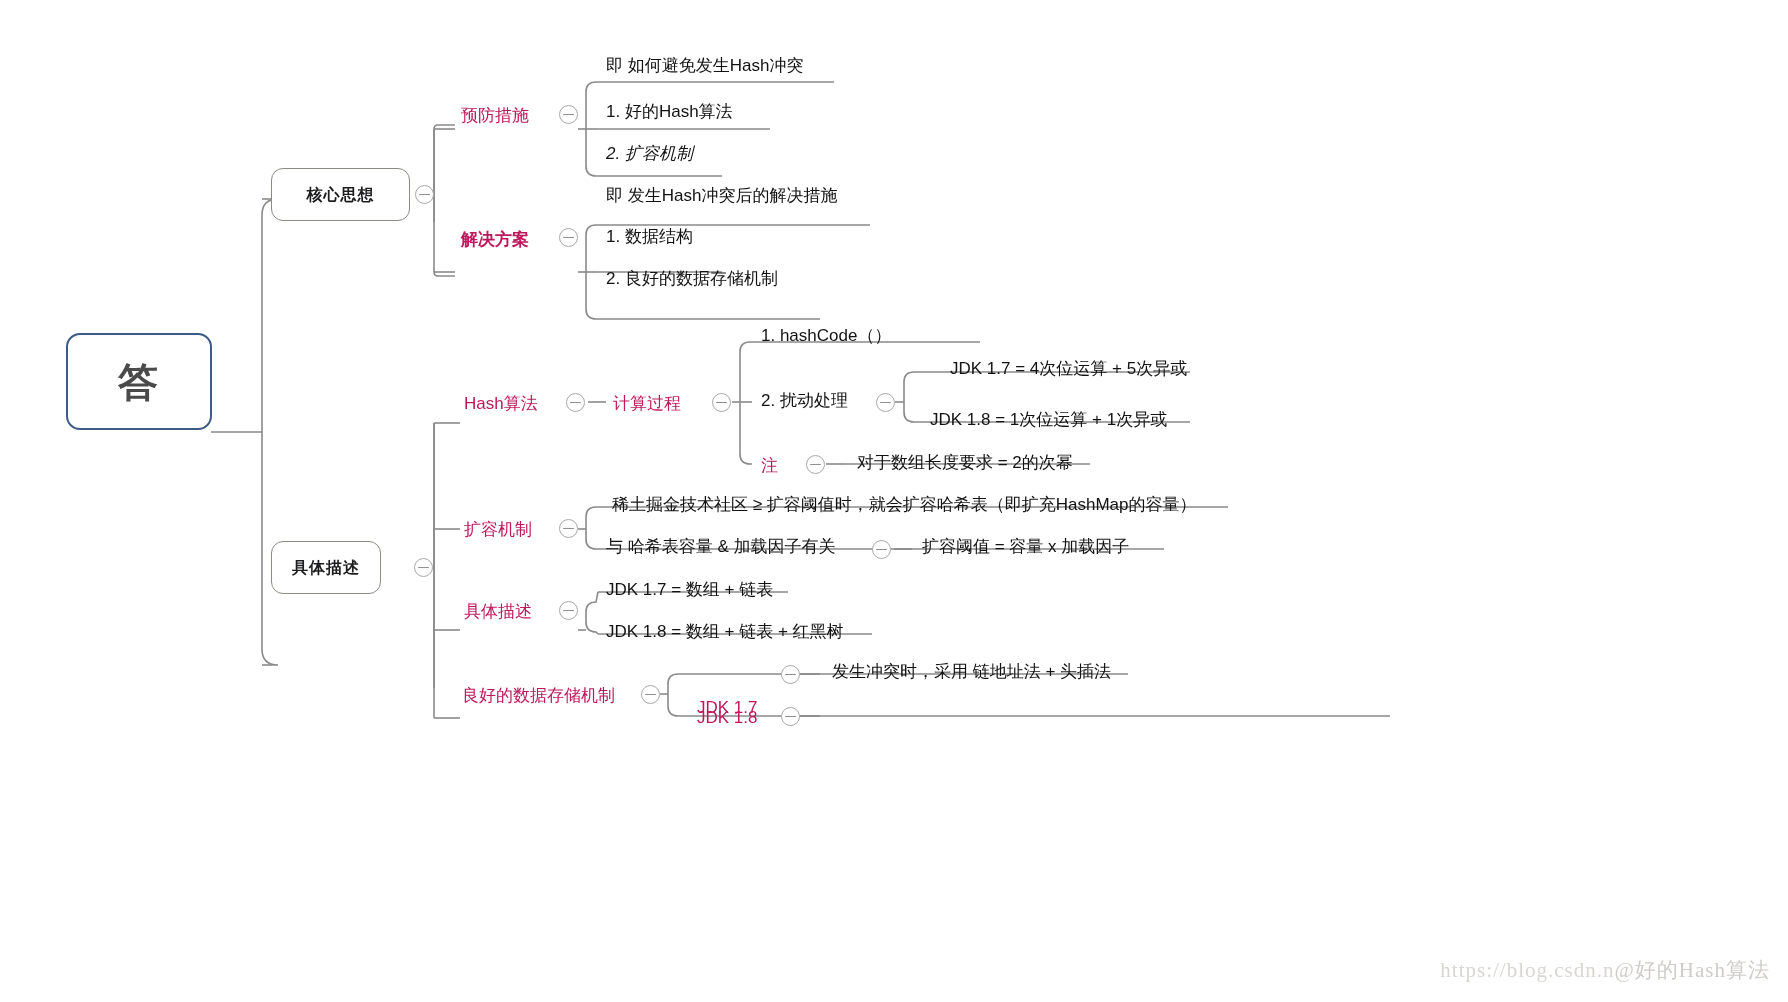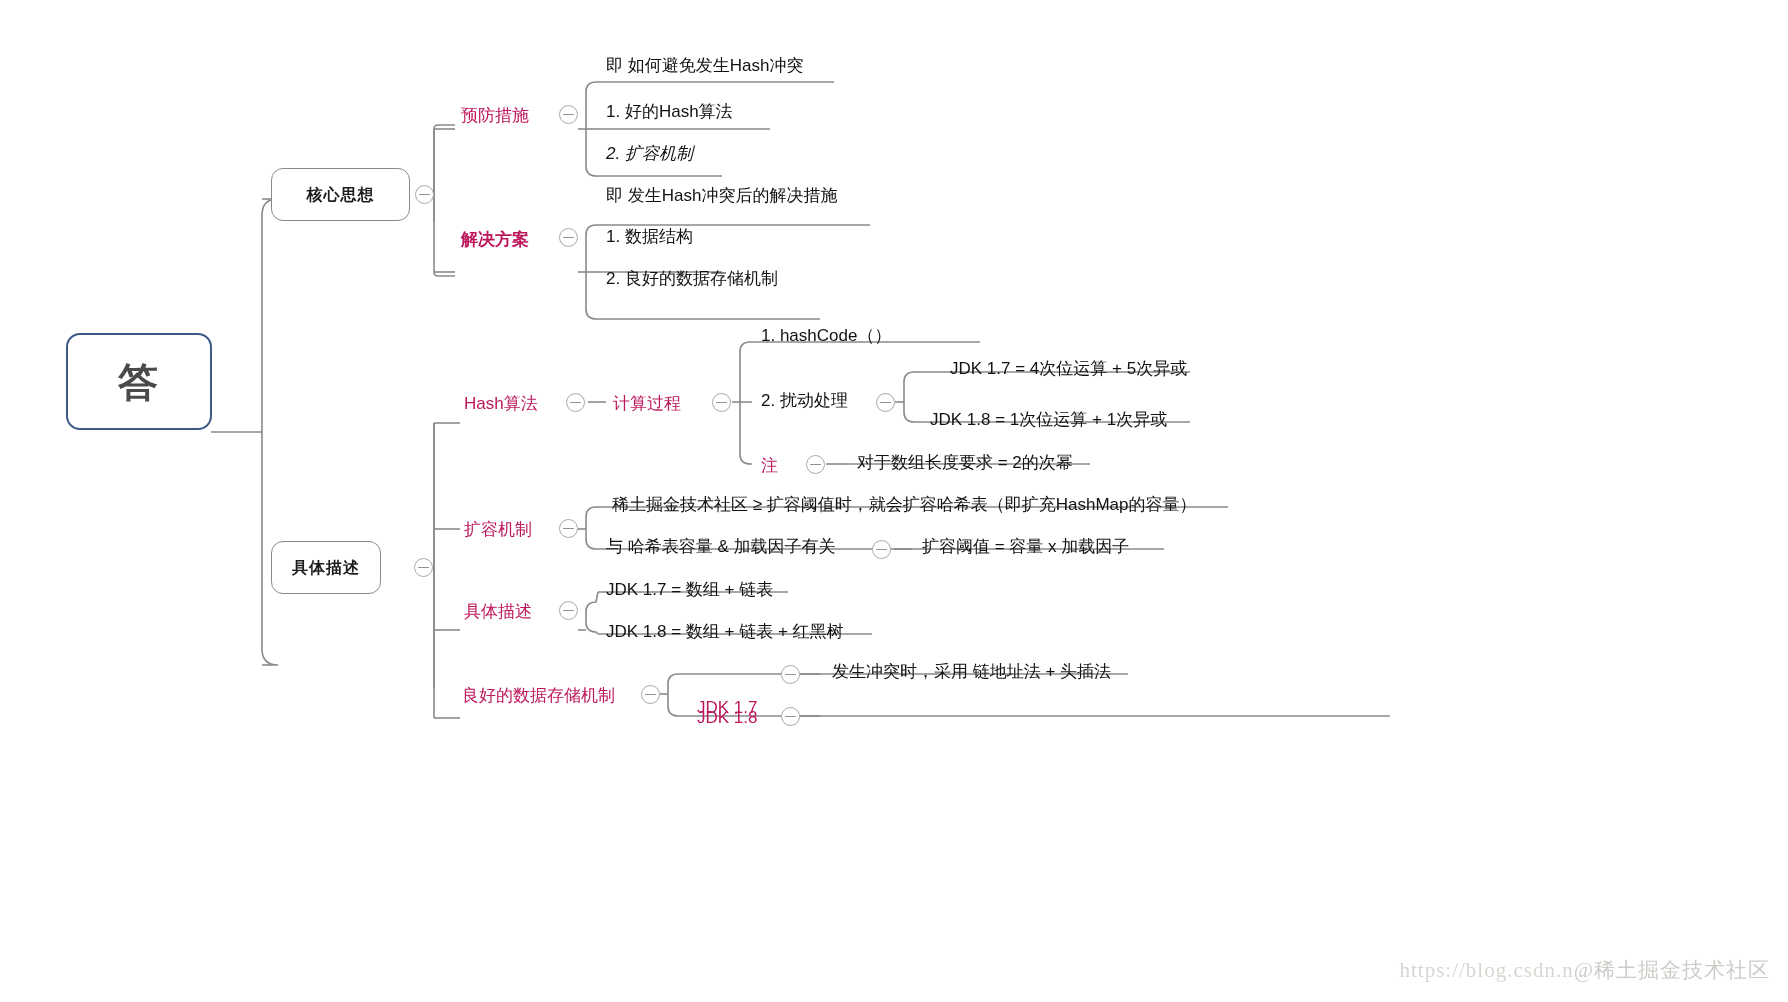--- a/index.html
+++ b/index.html
@@ -204,16 +204,16 @@
   <div class="toggle" style="left:641px;top:685px;"></div>
 
   <div class="node plain-node" style="left:697px;top:664px;height:22px;margin-top:32px;">JDK 1.7</div>
   <div class="toggle" style="left:781px;top:665px;"></div>
   <div class="node leaf-node" style="left:832px;top:663px;">发生冲突时，采用 链地址法 + 头插法</div>
 
   <div class="node plain-node" style="left:697px;top:706px;height:22px;">JDK 1.8</div>
   <div class="toggle" style="left:781px;top:707px;"></div>
 
   <div class="watermark">
-    <span>https://blog.csdn.n</span><span class="wm-b">@稀土掘金技术社区</span>
+    <span>https://blog.csdn.n</span><span class="wm-b">@好的Hash算法</span>
   </div>
 
 </div>
 
 </body></html>

